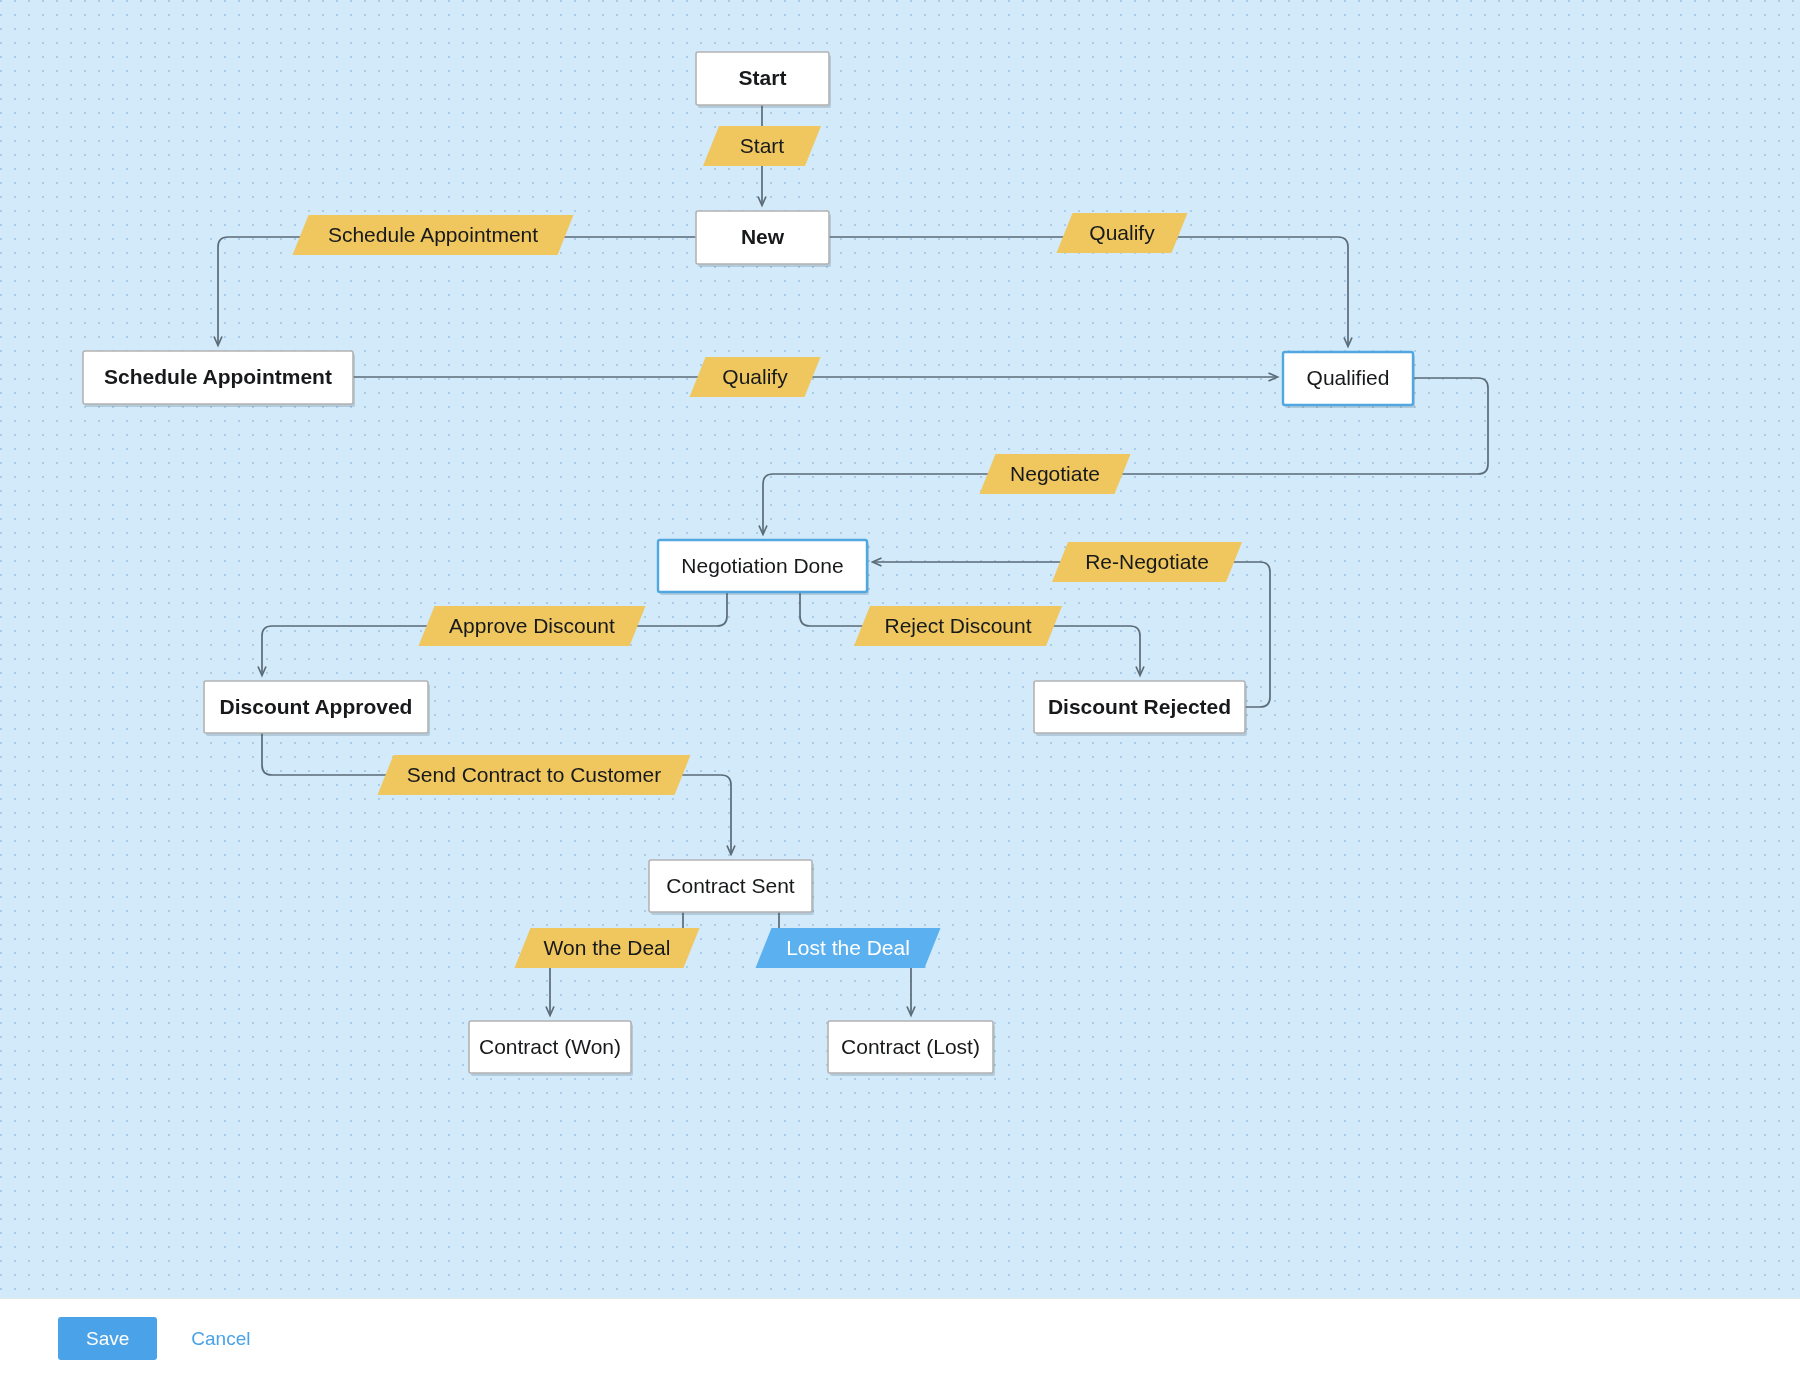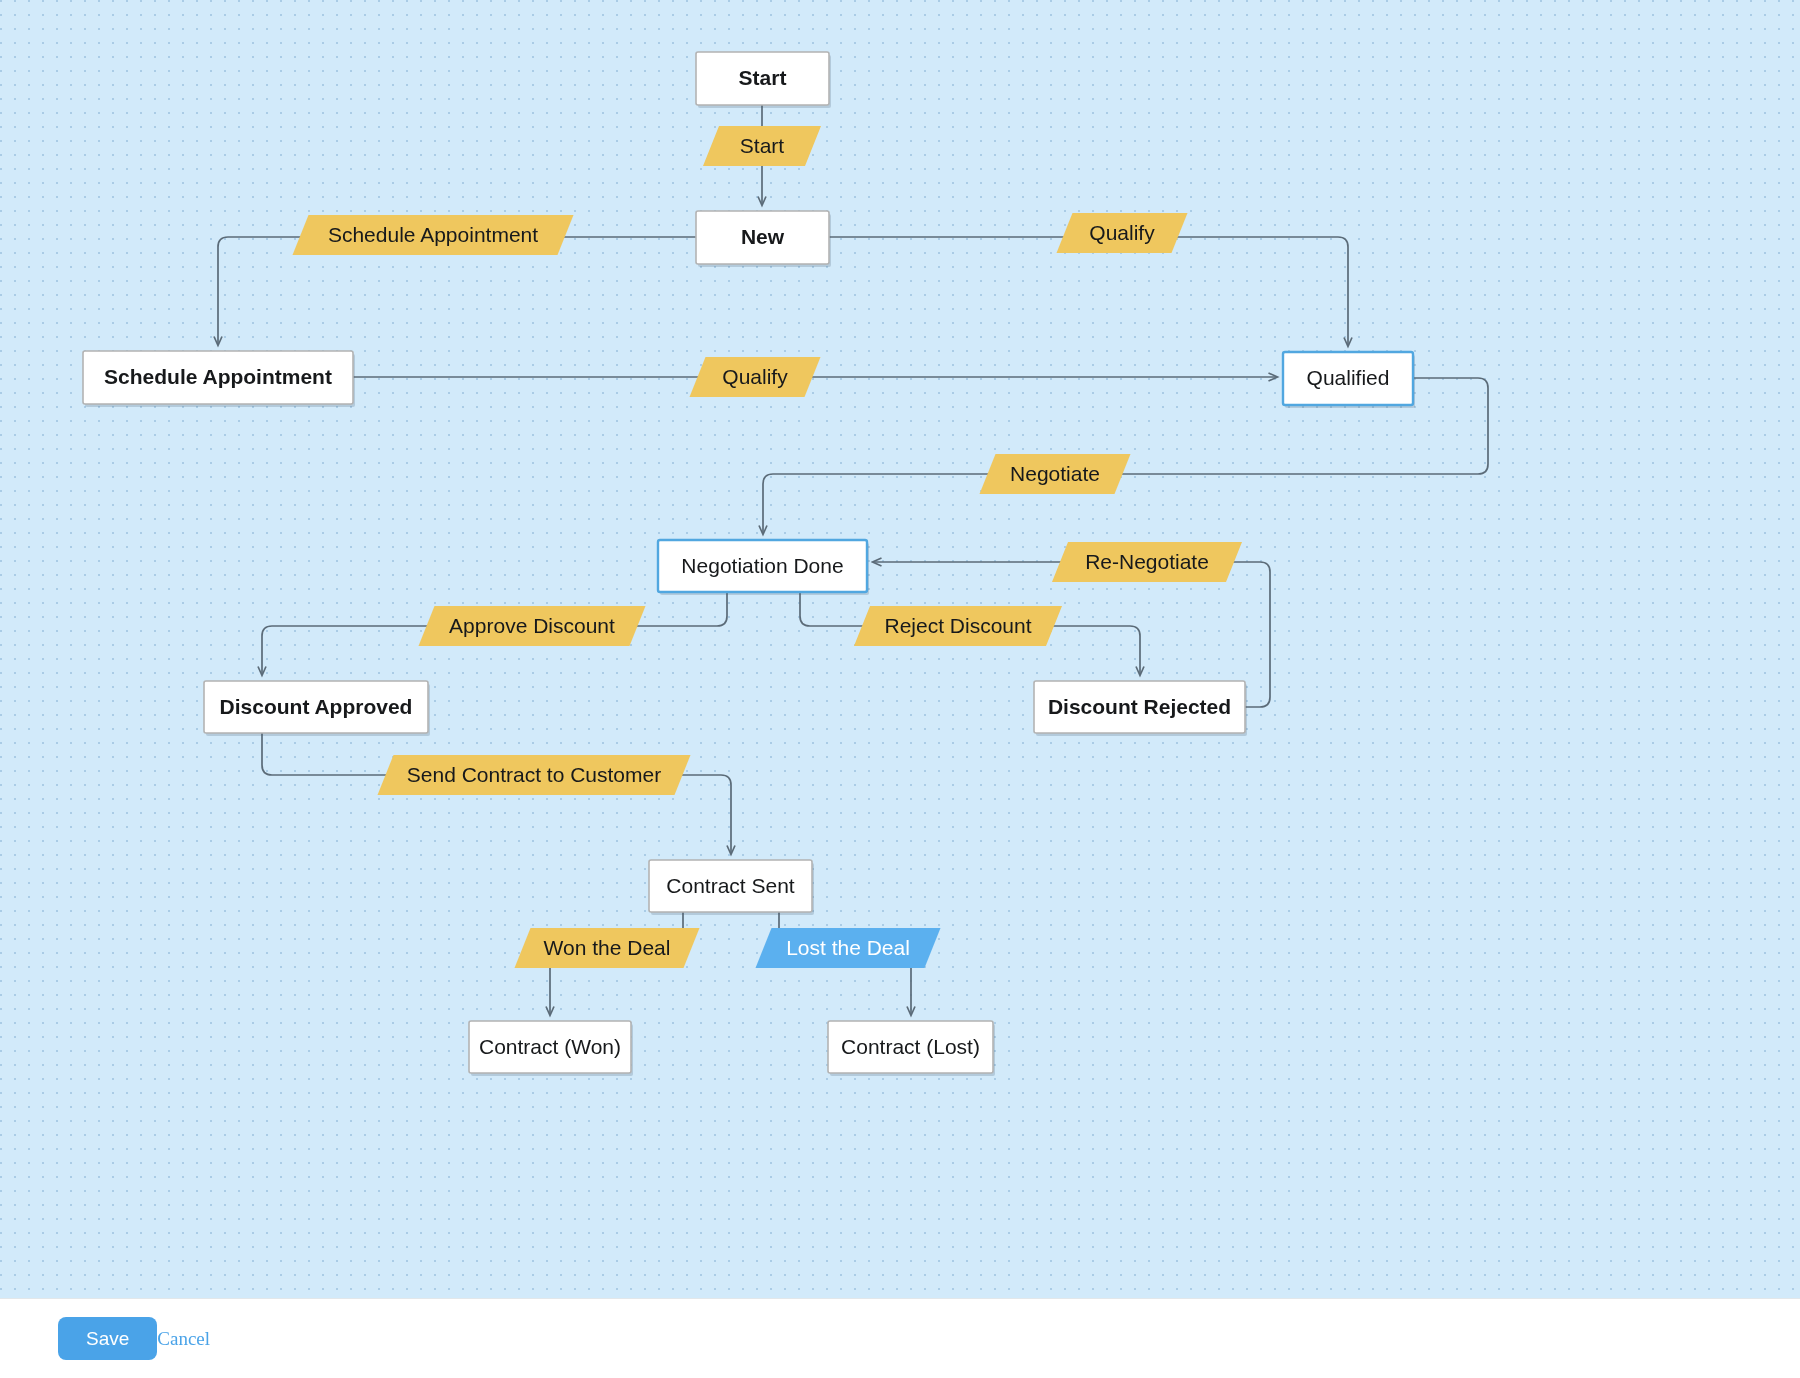--- a/index.html
+++ b/index.html
@@ -94,32 +94,33 @@
     display: flex;
     align-items: center;
     padding-left: 58px;
     box-sizing: border-box;
   }
 
   #save-button {
     background: #4aa3e8;
     color: #ffffff;
     border: none;
-    border-radius: 8px;
+    border-radius: 3px;
     font-family: "Liberation Sans", sans-serif;
     font-size: 19px;
     padding: 12px 28px;
     cursor: pointer;
     line-height: 1;
   }
 
   #cancel-link {
     color: #4aa3e8;
-    font-family: Liberation Serif, serif;
+    font-family: Liberation Sans, sans-serif;
     font-size: 19px;
+    margin-left: 34px;
     cursor: pointer;
     text-decoration: none;
   }
 </style>
 </head>
 <body>
 
 <div id="app">
 
   <div id="canvas-wrap">

